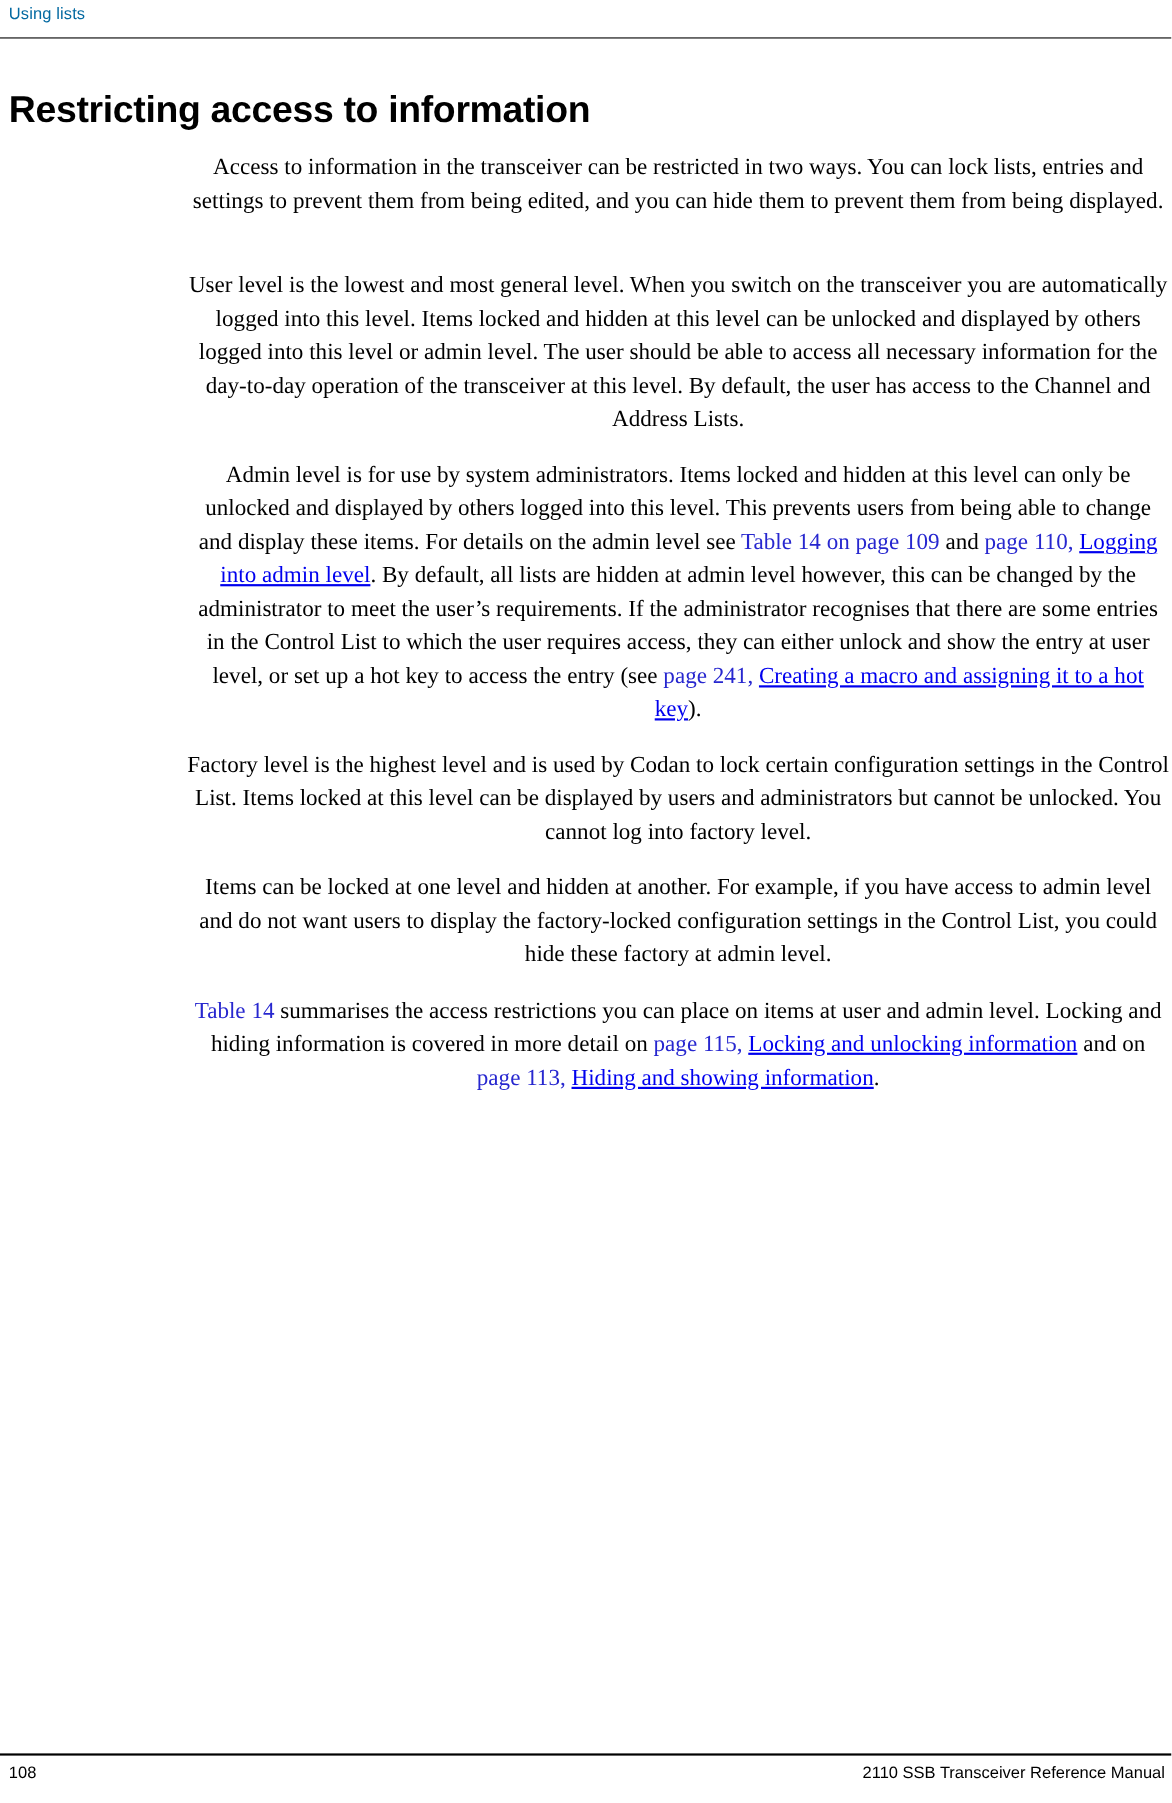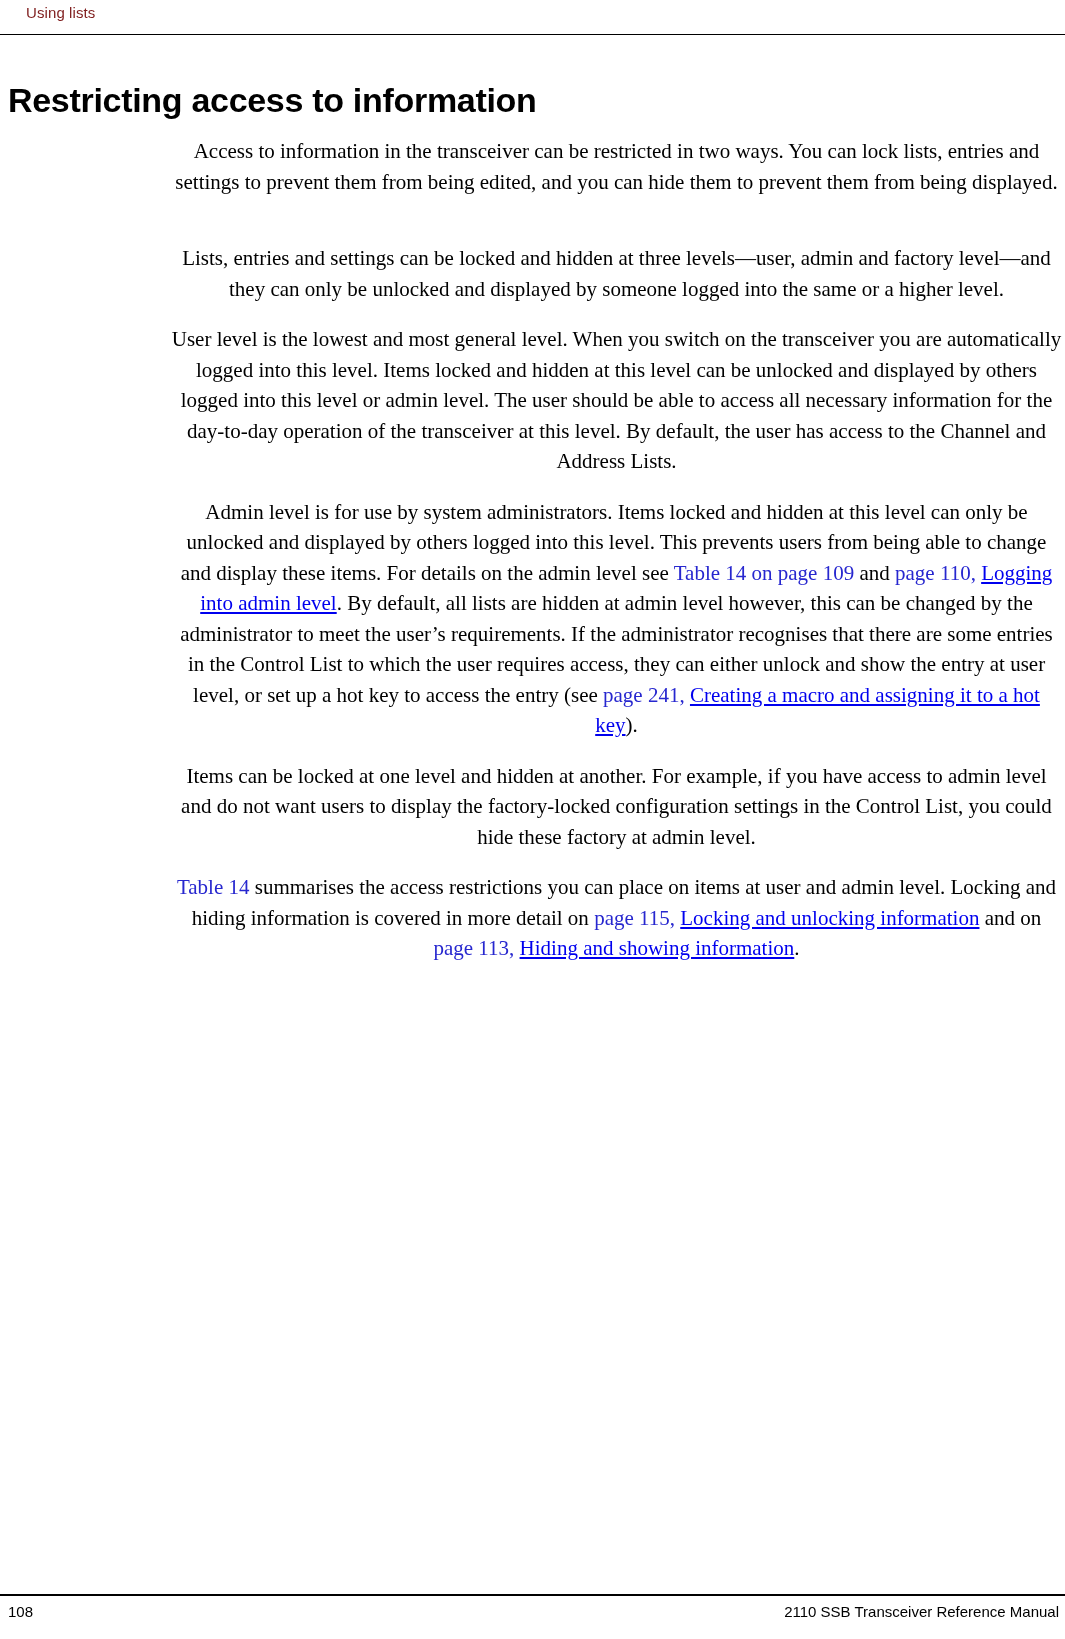--- a/index.html
+++ b/index.html
@@ -21,23 +21,22 @@
     position: absolute;
     top: 4px;
     left: 8px;
     right: 8px;
     height: 30px;
   }
   .running-header .rh-text {
     font-family: "Liberation Sans", "DejaVu Sans", sans-serif;
     font-size: 15px;
     line-height: 18px;
-    color: #7f1d1d;
+    color: #0369a1;
     letter-spacing: 0.1px;
-    margin-left: 18px;
   }
   .header-rule {
     position: absolute;
     top: 34px;
     left: 0;
     width: 1065px;
     height: 1px;
     background: #000000;
   }
 
@@ -136,26 +135,26 @@
 <h1 class="page-title">Restricting access to information</h1>
 
 <div class="content">
 
   <p class="body">Access to information in the transceiver can be restricted in two ways. You can lock lists, entries and settings to prevent them from being edited, and you can hide them to prevent them from being displayed.</p>
 
 
   <div class="spacer-before-head"></div>
 
 
-  <p class="body">Lists, entries and settings can be locked and hidden at three levels—user, admin and factory level—and they can only be unlocked and displayed by someone logged into the same or a higher level.</p>
 
   <p class="body">User level is the lowest and most general level. When you switch on the transceiver you are automatically logged into this level. Items locked and hidden at this level can be unlocked and displayed by others logged into this level or admin level. The user should be able to access all necessary information for the day-to-day operation of the transceiver at this level. By default, the user has access to the Channel and Address Lists.</p>
 
   <p class="body"><span>Admin level is for use by system administrators. Items locked and hidden at this level can only be unlocked and displayed by others logged into this level. This prevents users from being able to change and display these items. For details on the admin level see </span><a class="xref" href="#">Table 14 on page 109</a><span> and </span><a class="xref" href="#">page 110, </a><a class="xref-i" href="#">Logging into admin level</a><span>. By default, all lists are hidden at admin level however, this can be changed by the administrator to meet the user’s requirements. If the administrator recognises that there are some entries in the Control List to which the user requires access, they can either unlock and show the entry at user level, or set up a hot key to access the entry (see </span><a class="xref" href="#">page 241, </a><a class="xref-i" href="#">Creating a macro and assigning it to a hot key</a><span>).</span></p>
 
+  <p class="body">Factory level is the highest level and is used by Codan to lock certain configuration settings in the Control List. Items locked at this level can be displayed by users and administrators but cannot be unlocked. You cannot log into factory level.</p>
 
   <p class="body">Items can be locked at one level and hidden at another. For example, if you have access to admin level and do not want users to display the factory-locked configuration settings in the Control List, you could hide these factory at admin level.</p>
 
   <p class="body"><a class="xref" href="#">Table 14</a><span> summarises the access restrictions you can place on items at user and admin level. Locking and hiding information is covered in more detail on </span><a class="xref" href="#">page 115, </a><a class="xref-i" href="#">Locking and unlocking information</a><span> and on </span><a class="xref" href="#">page 113, </a><a class="xref-i" href="#">Hiding and showing information</a><span>.</span></p>
 
 </div>
 
 <div class="footer-rule"></div>
 <div class="footer">
   <div class="footer-left">108</div>

